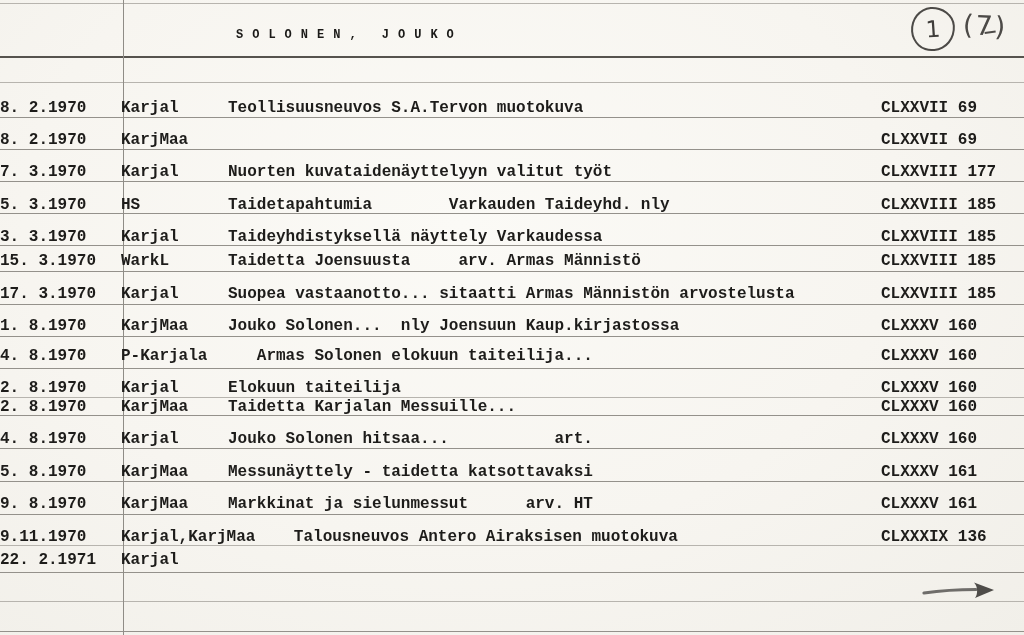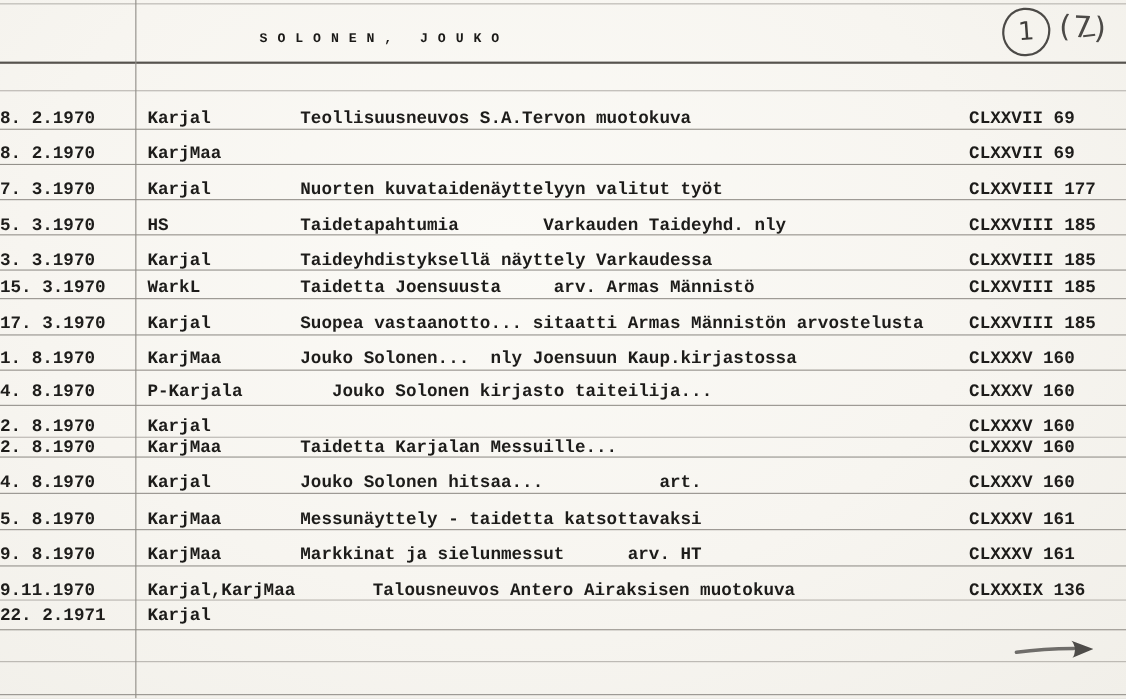--- a/index.html
+++ b/index.html
@@ -13,22 +13,22 @@
   .hline.light{background:#b7b4ae;}
   .hline.dark{height:2px;background:#56534e;}
   .vline{position:absolute;top:0;bottom:0;left:123px;width:1px;background:#8f8c86;}
   .title{
     position:absolute;left:236px;top:28px;
     font-size:12px;font-weight:bold;letter-spacing:9px;white-space:pre;color:#1b1a18;
   }
   .row{position:absolute;left:0;right:0;height:18px;display:flex;align-items:baseline;
        font-size:16px;font-weight:bold;line-height:18px;}
   .c-date{width:117px;padding-right:4px;text-align:left;white-space:pre;flex:0 0 auto;}
-  .c-src{margin-left:13px;min-width:107px;white-space:pre;flex:0 0 auto;}
-  .c-desc{white-space:pre;flex:0 1 auto;margin-left:32px;}
+  .c-src{min-width:107px;white-space:pre;flex:0 0 auto;}
+  .c-desc{white-space:pre;flex:0 1 auto;}
   .c-code{position:absolute;left:881px;top:0;white-space:pre;}
   .badge{
     position:absolute;left:911px;top:7px;width:40px;height:40px;
     border:2.5px solid #4c4a47;border-radius:48% 52% 50% 46% / 52% 46% 54% 48%;
     transform:rotate(-4deg);
     display:flex;align-items:center;justify-content:center;
     font-family:"DejaVu Sans",sans-serif;font-size:23px;color:#3f3d3a;
   }
   .sheetnote{
     position:absolute;left:963px;top:10px;
@@ -118,26 +118,27 @@
   </div>
   <div class="row" style="top:317px">
     <span class="c-date">1. 8.1970</span>
     <span class="c-src">KarjMaa</span>
     <span class="c-desc">Jouko Solonen...  nly Joensuun Kaup.kirjastossa</span>
     <span class="c-code">CLXXXV 160</span>
   </div>
   <div class="row" style="top:347px">
     <span class="c-date">4. 8.1970</span>
     <span class="c-src">P-Karjala</span>
-    <span class="c-desc">   Jouko Solonen kirjasto taiteilija...</span>
+    <span class="c-desc">   Armas Solonen elokuun taiteilija...</span>
     <span class="c-code">CLXXXV 160</span>
   </div>
   <div class="row" style="top:379px">
     <span class="c-date">2. 8.1970</span>
     <span class="c-src">Karjal</span>
+    <span class="c-desc">Elokuun taiteilija</span>
     <span class="c-code">CLXXXV 160</span>
   </div>
   <div class="row" style="top:398px">
     <span class="c-date">2. 8.1970</span>
     <span class="c-src">KarjMaa</span>
     <span class="c-desc">Taidetta Karjalan Messuille...</span>
     <span class="c-code">CLXXXV 160</span>
   </div>
   <div class="row" style="top:430px">
     <span class="c-date">4. 8.1970</span>

